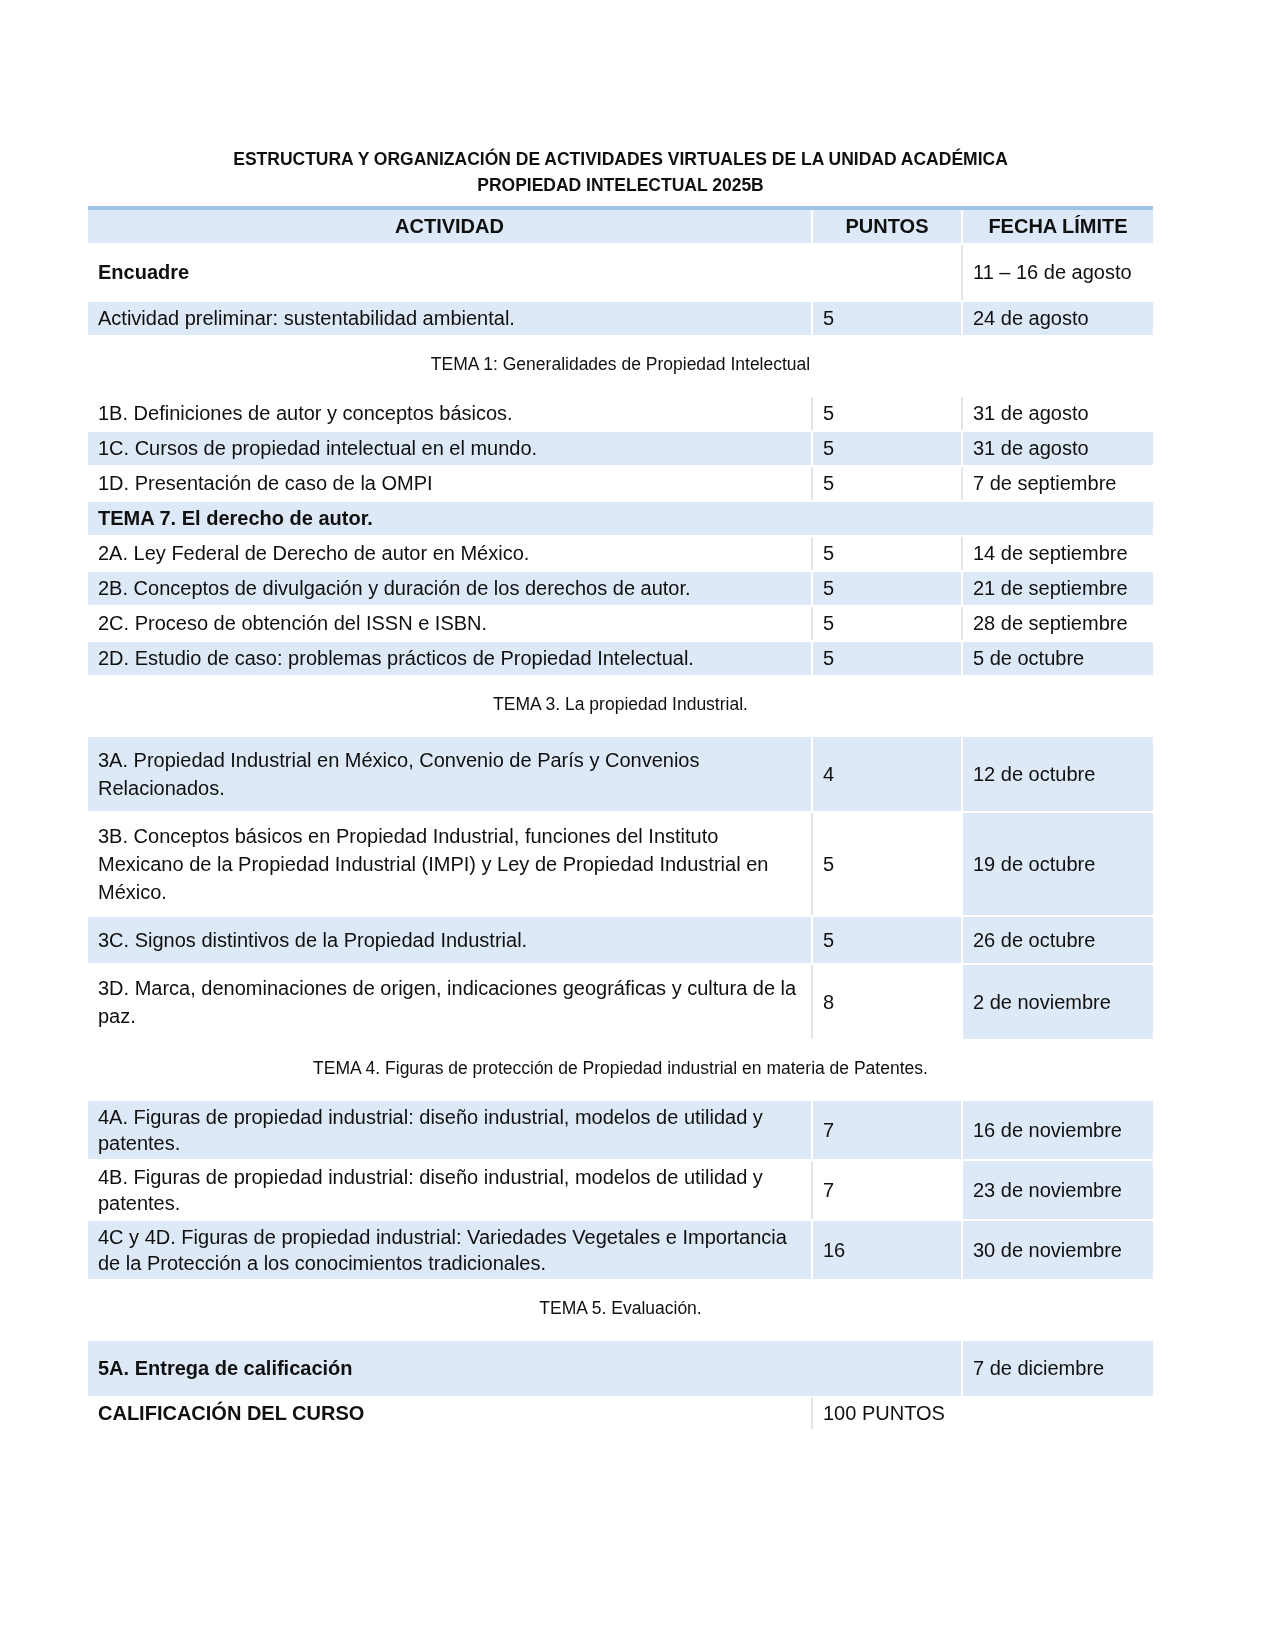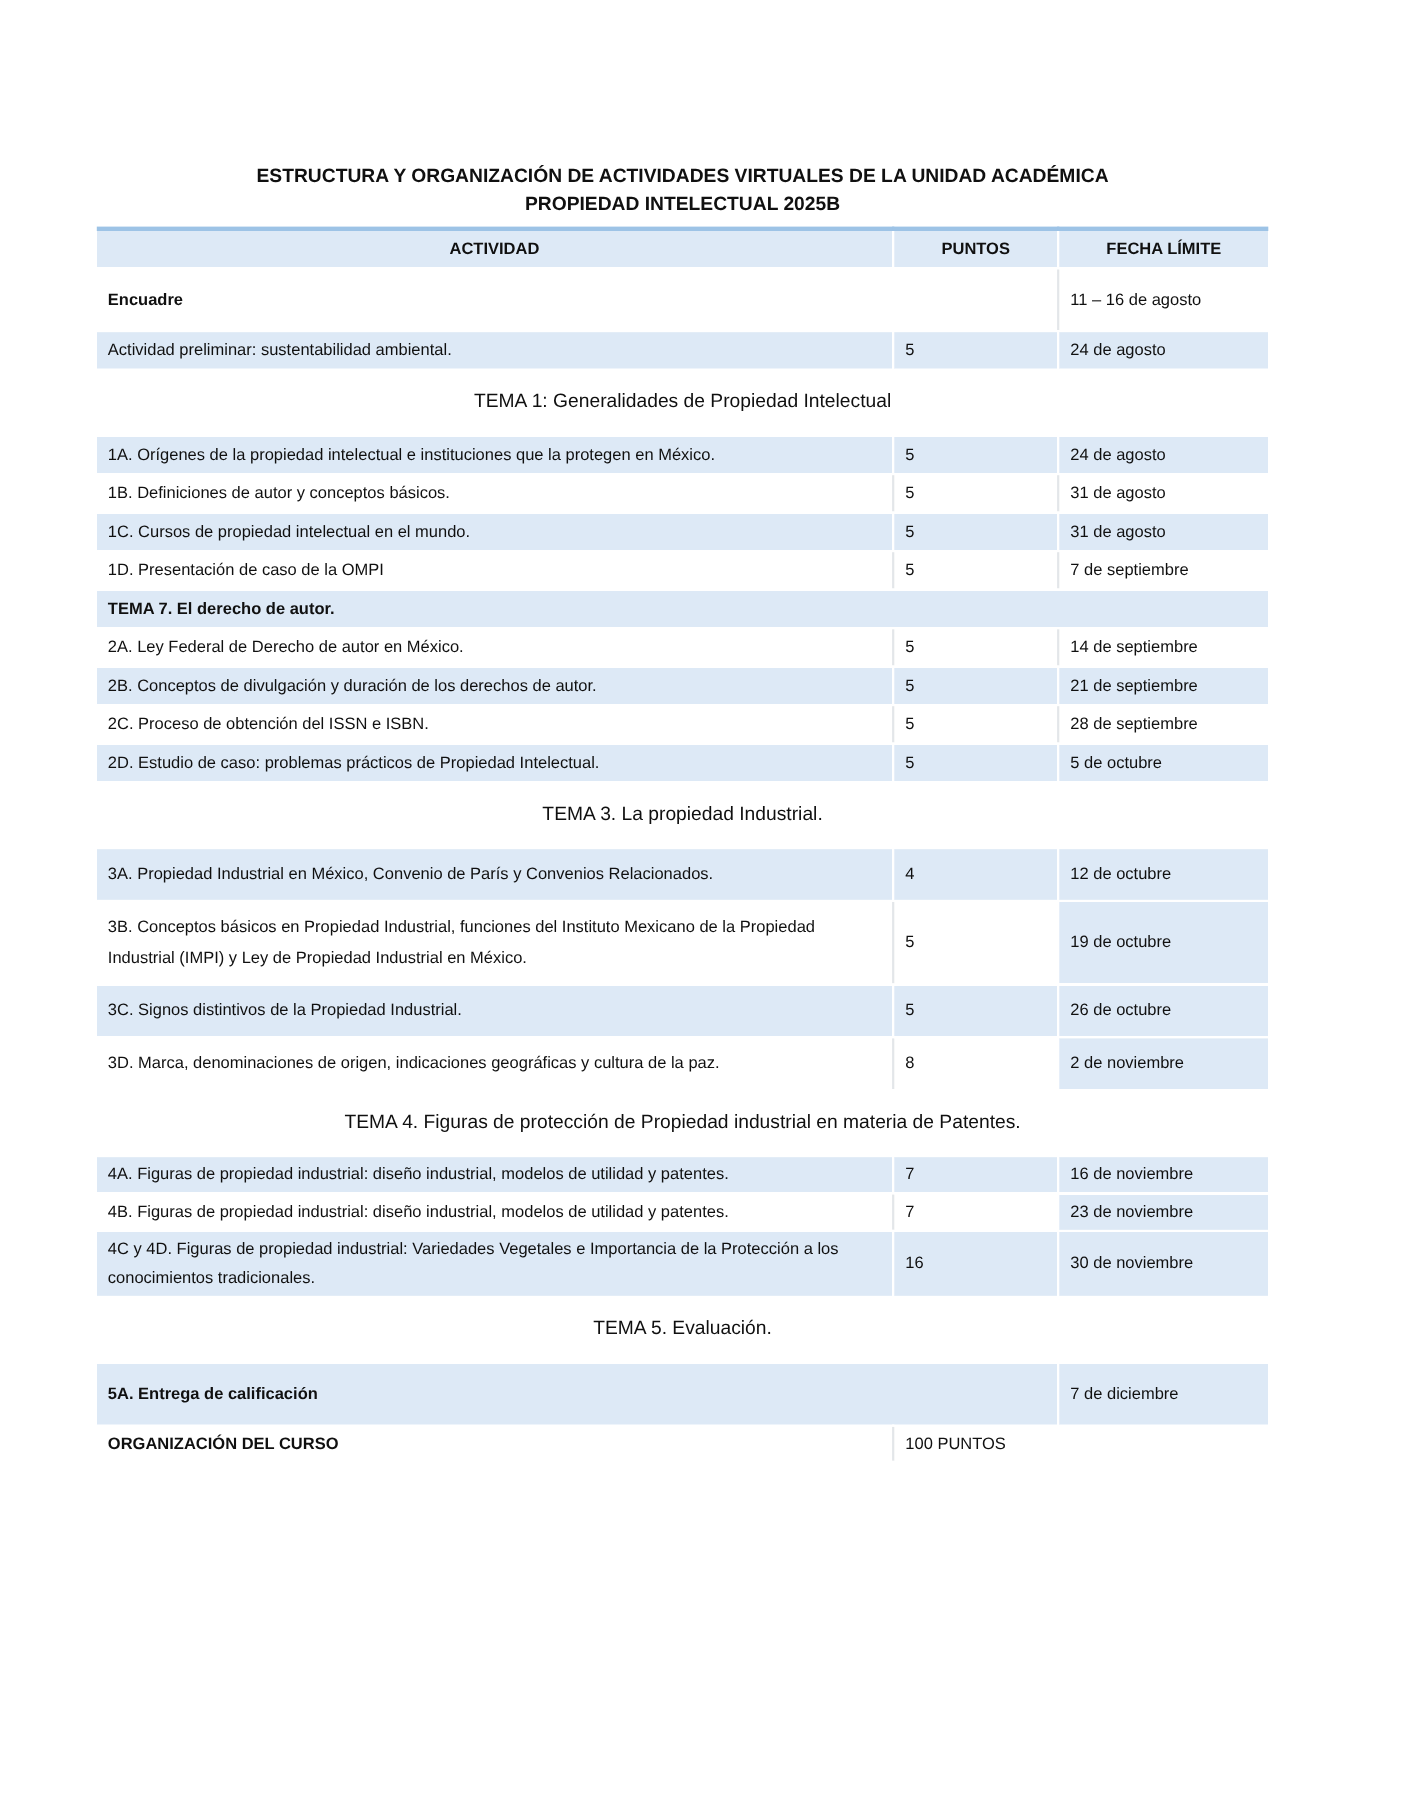--- a/index.html
+++ b/index.html
@@ -14,21 +14,21 @@
        font-family:"Liberation Sans","DejaVu Sans",sans-serif;color:var(--txt);}
   .page{position:relative;width:1275px;height:1478px;background:#fff;}
   .content{position:absolute;left:88px;top:146px;width:1065px;}
 
   .doc-title{text-align:center;font-weight:700;font-size:17.5px;line-height:26px;margin:0 0 8px 0;}
   .doc-title .t-line{white-space:nowrap;}
 
   .tema-heading{text-align:center;font-weight:400;font-size:17.5px;line-height:25px;margin:15px 0 20px 0;}
 
   table.sched{border-collapse:collapse;table-layout:fixed;width:1065px;
-              font-size:15px;border-bottom:1px solid var(--tborder);}
+              font-size:20px;border-bottom:1px solid var(--tborder);}
   col.col-activity{width:724px;}
   col.col-points{width:150px;}
   col.col-deadline{width:191px;}
 
   th,td{font-weight:400;vertical-align:middle;text-align:left;
         padding:4px 10px;line-height:25px;
         border-left:2px solid var(--divider);border-bottom:2px solid #ffffff;
         overflow:hidden;}
   th:first-child,td:first-child{border-left:none;}
   .shaded{background:var(--shade);border-left-color:#ffffff;}
@@ -80,25 +80,20 @@
         </table>
         <div class="tema-heading">TEMA 1: Generalidades de Propiedad Intelectual</div>
         <table class="sched table-tema-1-2">
           <colgroup>
             <col class="col-activity">
             <col class="col-points">
             <col class="col-deadline">
           </colgroup>
           <tbody>
             <tr class="body-row kind-normal">
-              <td class="cell act shaded">1A. Orígenes de la propiedad intelectual e instituciones que la protegen en México.</td>
-              <td class="cell num shaded">5</td>
-              <td class="cell date shaded">24 de agosto</td>
-            </tr>
-            <tr class="body-row kind-normal">
               <td class="cell act">1B. Definiciones de autor y conceptos básicos.</td>
               <td class="cell num">5</td>
               <td class="cell date">31 de agosto</td>
             </tr>
             <tr class="body-row kind-normal">
               <td class="cell act shaded">1C. Cursos de propiedad intelectual en el mundo.</td>
               <td class="cell num shaded">5</td>
               <td class="cell date shaded">31 de agosto</td>
             </tr>
             <tr class="body-row kind-normal">
@@ -192,20 +187,20 @@
             <col class="col-activity">
             <col class="col-points">
             <col class="col-deadline">
           </colgroup>
           <tbody>
             <tr class="body-row kind-merged_left">
               <td class="cell act center bold shaded" colspan="2">5A. Entrega de calificación</td>
               <td class="cell date shaded">7 de diciembre</td>
             </tr>
             <tr class="body-row kind-grade">
-              <td class="cell act center bold">ORGANIZACIÓN DEL CURSO</td>
+              <td class="cell act center bold">CALIFICACIÓN DEL CURSO</td>
               <td class="cell num" colspan="2">100 PUNTOS</td>
             </tr>
           </tbody>
         </table>
       </div>
   </div>
 </div>
 
 </body></html>

